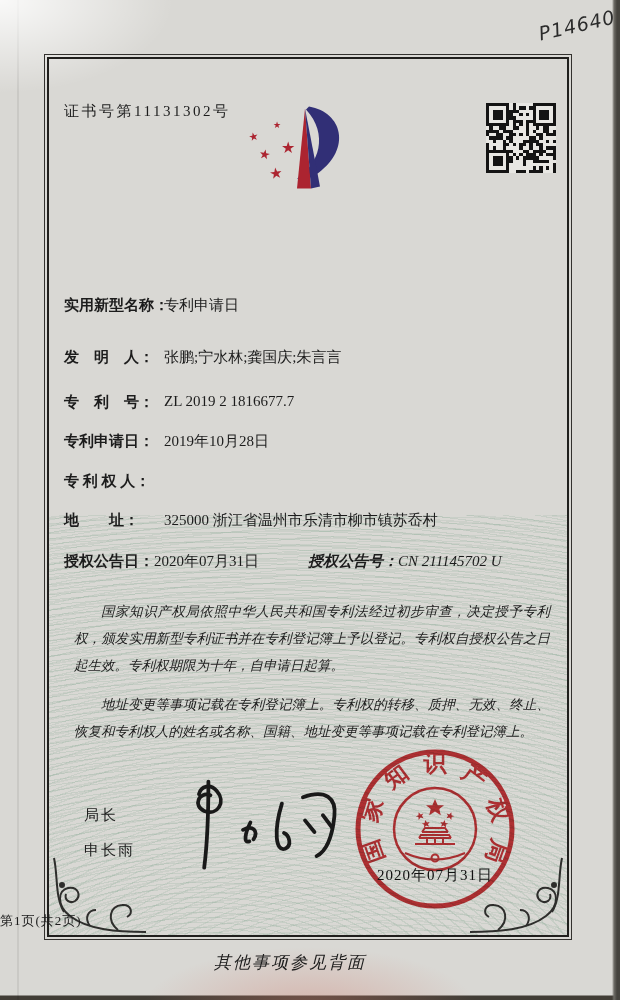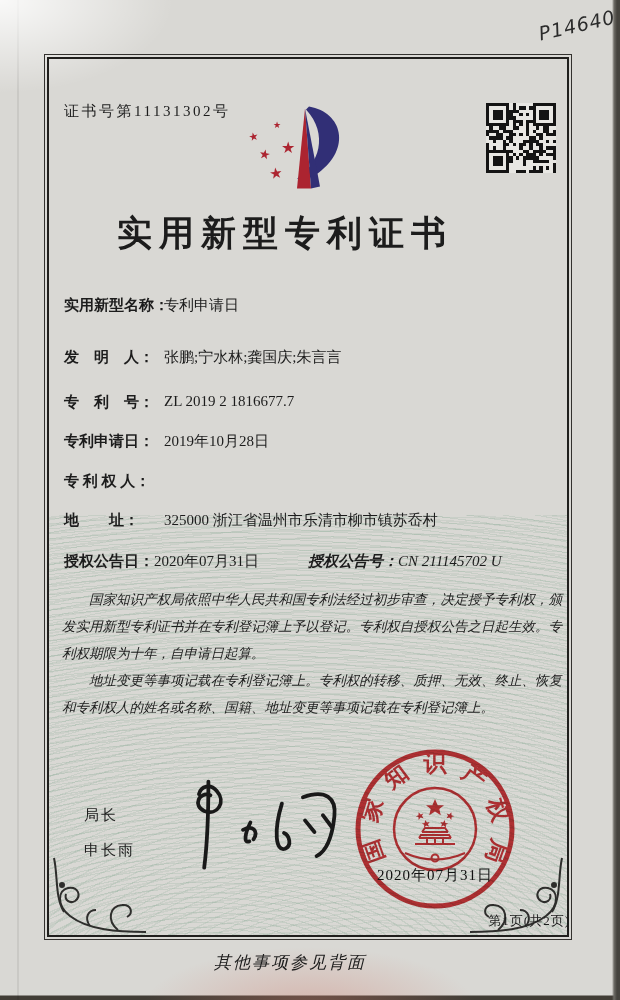--- a/index.html
+++ b/index.html
@@ -43,28 +43,28 @@
     font-size:35px;font-weight:700;letter-spacing:7px;white-space:nowrap;}
   .row{position:absolute;left:64px;width:500px;font-size:15px;white-space:nowrap;}
   .row .lab{display:inline-block;font-weight:600;}
   .row .val{position:absolute;left:100px;top:0;font-weight:500;}
   .r0{top:296px}.r1{top:348px}.r2{top:393px}.r3{top:432px}.r4{top:472px}.r5{top:511px}
   .grant{position:absolute;left:64px;top:552px;width:500px;font-size:15px;white-space:nowrap;font-weight:600;}
   .grant .g2{position:absolute;left:244px;top:0;font-style:italic;}
   .grant .v{font-weight:500;}
   .paras{position:absolute;left:62px;top:586px;width:500px;font-size:13.5px;line-height:27px;
     text-align:justify;font-style:italic;}
-  .paras p{margin:0;text-indent:2em;}
+  .paras p{margin:12px;text-indent:2em;}
   .signoff{position:absolute;left:84px;font-size:15px;letter-spacing:2px;}
   .s1{top:806px}.s2{top:841px}
   .sig{position:absolute;left:178px;top:770px;}
   .sealwrap{position:absolute;left:352px;top:746px;opacity:.93;mix-blend-mode:multiply;}
   .seal-date{position:absolute;left:360px;top:866px;width:150px;text-align:center;
     font-size:15px;letter-spacing:1px;color:#101010;}
-  .pageno{position:absolute;left:0;right:50px;top:912px;text-align:right;font-size:13px;letter-spacing:1px;}
+  .pageno{position:absolute;left:0;right:50px;top:912px;text-align:left;font-size:13px;letter-spacing:1px;}
   .backnote{position:absolute;left:0;right:40px;top:951px;text-align:center;font-size:17px;
     font-style:italic;letter-spacing:2px;}
   .flourish{position:absolute;}
   .fl-left{left:48px;top:856px;}
   .fl-right{left:468px;top:856px;transform:scaleX(-1);}
 </style>
 </head>
 <body>
 
 <div class="page">
@@ -336,21 +336,20 @@
         <rect x="2" y="18" width="1" height="1"></rect>
         <rect x="3" y="16" width="1" height="1"></rect>
         <rect x="3" y="17" width="1" height="1"></rect>
         <rect x="3" y="18" width="1" height="1"></rect>
         <rect x="4" y="16" width="1" height="1"></rect>
         <rect x="4" y="17" width="1" height="1"></rect>
         <rect x="4" y="18" width="1" height="1"></rect>
       </g>
   </svg>
 
-  <div class="title">实用新型专利证书</div>
 
   <div class="row r0">
     <span class="lab">实用新型名称：</span>
     <span class="val">专利申请日</span>
   </div>
   <div class="row r1">
     <span class="lab">发　明　人：</span>
     <span class="val">张鹏;宁水林;龚国庆;朱言言</span>
   </div>
   <div class="row r2">

